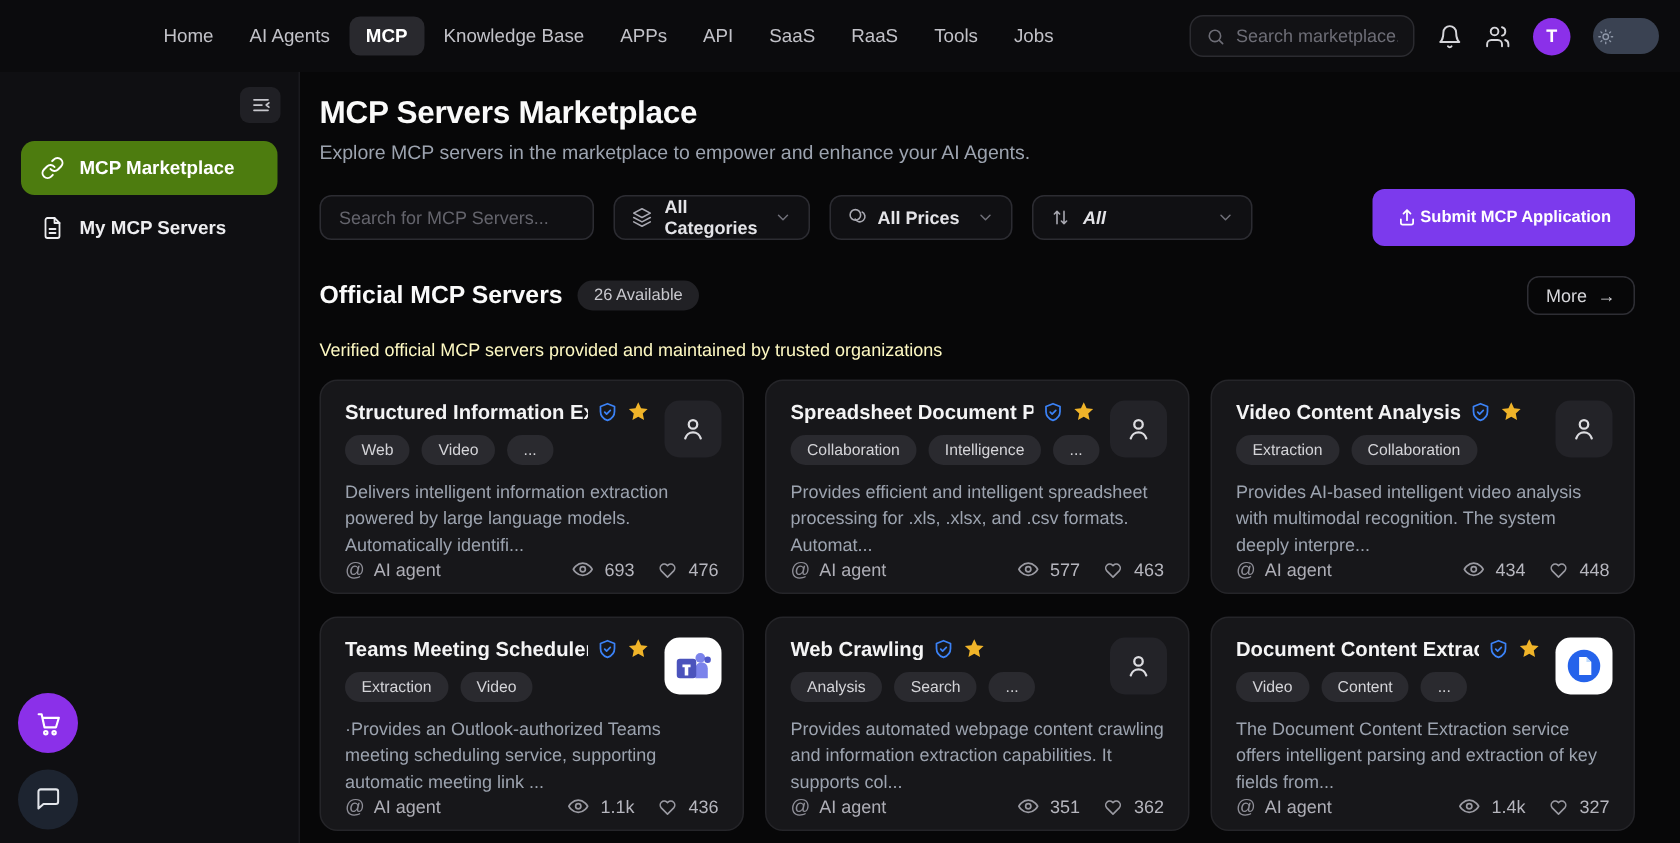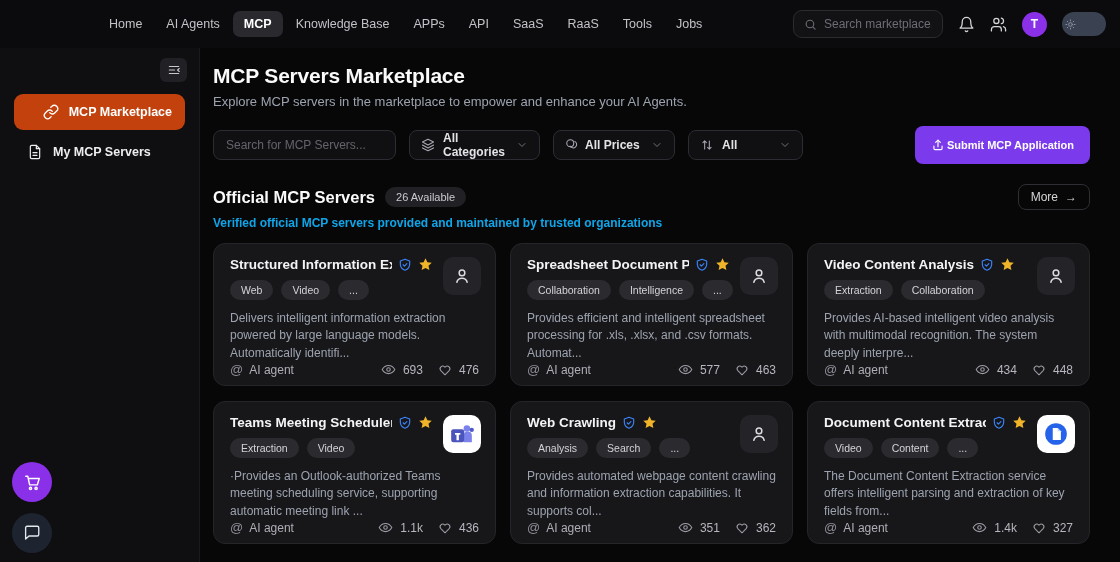--- a/index.html
+++ b/index.html
@@ -27,46 +27,46 @@
                   padding:0 3px; gap:2px; cursor:pointer; }
   .sun { color:#8e97a8; }
 
   
   .body { flex:1; display:flex; min-height:0; }
   aside { width:200px; flex:none; background:#0f0f12; border-right:1px solid #1a1a1e; position:relative; padding-top:42px; }
   .collapse-btn { position:absolute; top:10px; right:12px; width:27px; height:24px; background:#202025; border:none;
                   border-radius:6px; color:#c7c7cd; display:flex; align-items:center; justify-content:center; cursor:pointer; }
   .side-item { display:flex; align-items:center; gap:10px; margin:4px 14px; padding:10px 13px; border-radius:9px;
                font-size:12.5px; font-weight:bold; color:#ededf0; cursor:pointer; }
-  .side-item.active { background:#c2410c; color:#fff;justify-content:flex-end; }
+  .side-item.active { background:#4d7c0f; color:#fff; }
 
   main { flex:1; min-width:0; padding:16px 30px 0 13px; overflow:hidden; }
   h1.page-title { font-size:21px; font-weight:bold; color:#fafafa; letter-spacing:-.2px; }
   .page-sub { margin-top:6px; font-size:13px; color:#9ca3af; }
 
   .filters { margin-top:17px; display:flex; align-items:center; gap:13px; }
   .f-search { width:183px; height:30px; background:#101013; border:1px solid #2c2c32; border-radius:8px; padding:0 12px;
               color:#d4d4d8; font-size:12px; font-family:inherit; outline:none; }
   .f-search::placeholder { color:#64646c; }
   .dropdown { height:30px; background:#101013; border:1px solid #2c2c32; border-radius:8px; display:flex; align-items:center;
               gap:8px; padding:0 11px; cursor:pointer; }
   .dropdown .dd-ic { color:#a9a9b2; }
   .dropdown .dd-label { font-size:12px; color:#e4e4e8; font-weight:bold; }
   .dropdown .chev { color:#6f6f78; margin-left:auto; }
-  .dd-cat { width:131px; } .dd-price { width:122px;gap:6px; } .dd-sort { width:115px; }
+  .dd-cat { width:131px; } .dd-price { width:122px;gap:6px; } .dd-sort { width:147px;font-style:italic; }
   .submit-btn { margin-left:auto; height:38px; display:flex; align-items:center; gap:2px; padding:0 16px;
                 background:#7c3aed; color:#fff; border:none; border-radius:8px; font-size:11px; font-weight:bold;
                 font-family:inherit; cursor:pointer; }
 
   .section-head { margin-top:20px; display:flex; align-items:center; gap:10px; }
   .section-head h2 { font-size:16.5px; font-weight:bold; color:#fafafa; }
   .badge { background:#212125; border-radius:999px; padding:4px 11px; font-size:11px; color:#c9c9cf; }
   .more-btn { margin-left:auto; display:flex; align-items:center; gap:7px; background:transparent; border:1px solid #2e2e34;
               border-radius:8px; padding:5px 12px; color:#d6d6da; font-size:12px; font-family:Liberation Sans, sans-serif; cursor:pointer; }
-  .section-sub { margin-top:6px; font-size:12px; color:#0ea5e9;font-weight:bold; }
+  .section-sub { margin-top:16px; font-size:12px; color:#fef9c3; }
 
   .cards { margin-top:13px; display:grid; grid-template-columns:repeat(3,1fr); gap:15px 14px; }
   .card { position:relative; background:#17171a; border:1px solid #252529; border-radius:12px; padding:13px 16px 12px;
           height:143px; display:flex; flex-direction:column; cursor:pointer; overflow:hidden; }
   .card-head { display:flex; align-items:center; gap:6px; padding-right:46px; height:24px; }
   .card-head h3 { font-size:13.5px; font-weight:bold; color:#f4f4f5; white-space:nowrap; overflow:hidden; }
   .card-avatar { position:absolute; top:13px; right:14px; width:38px; height:38px; border-radius:10px; background:#232328;
                  display:flex; align-items:center; justify-content:center; color:#dcdce0; }
   .card-avatar.light { background:#fff; }
   .tags { margin-top:8px; display:flex; gap:8px; }

